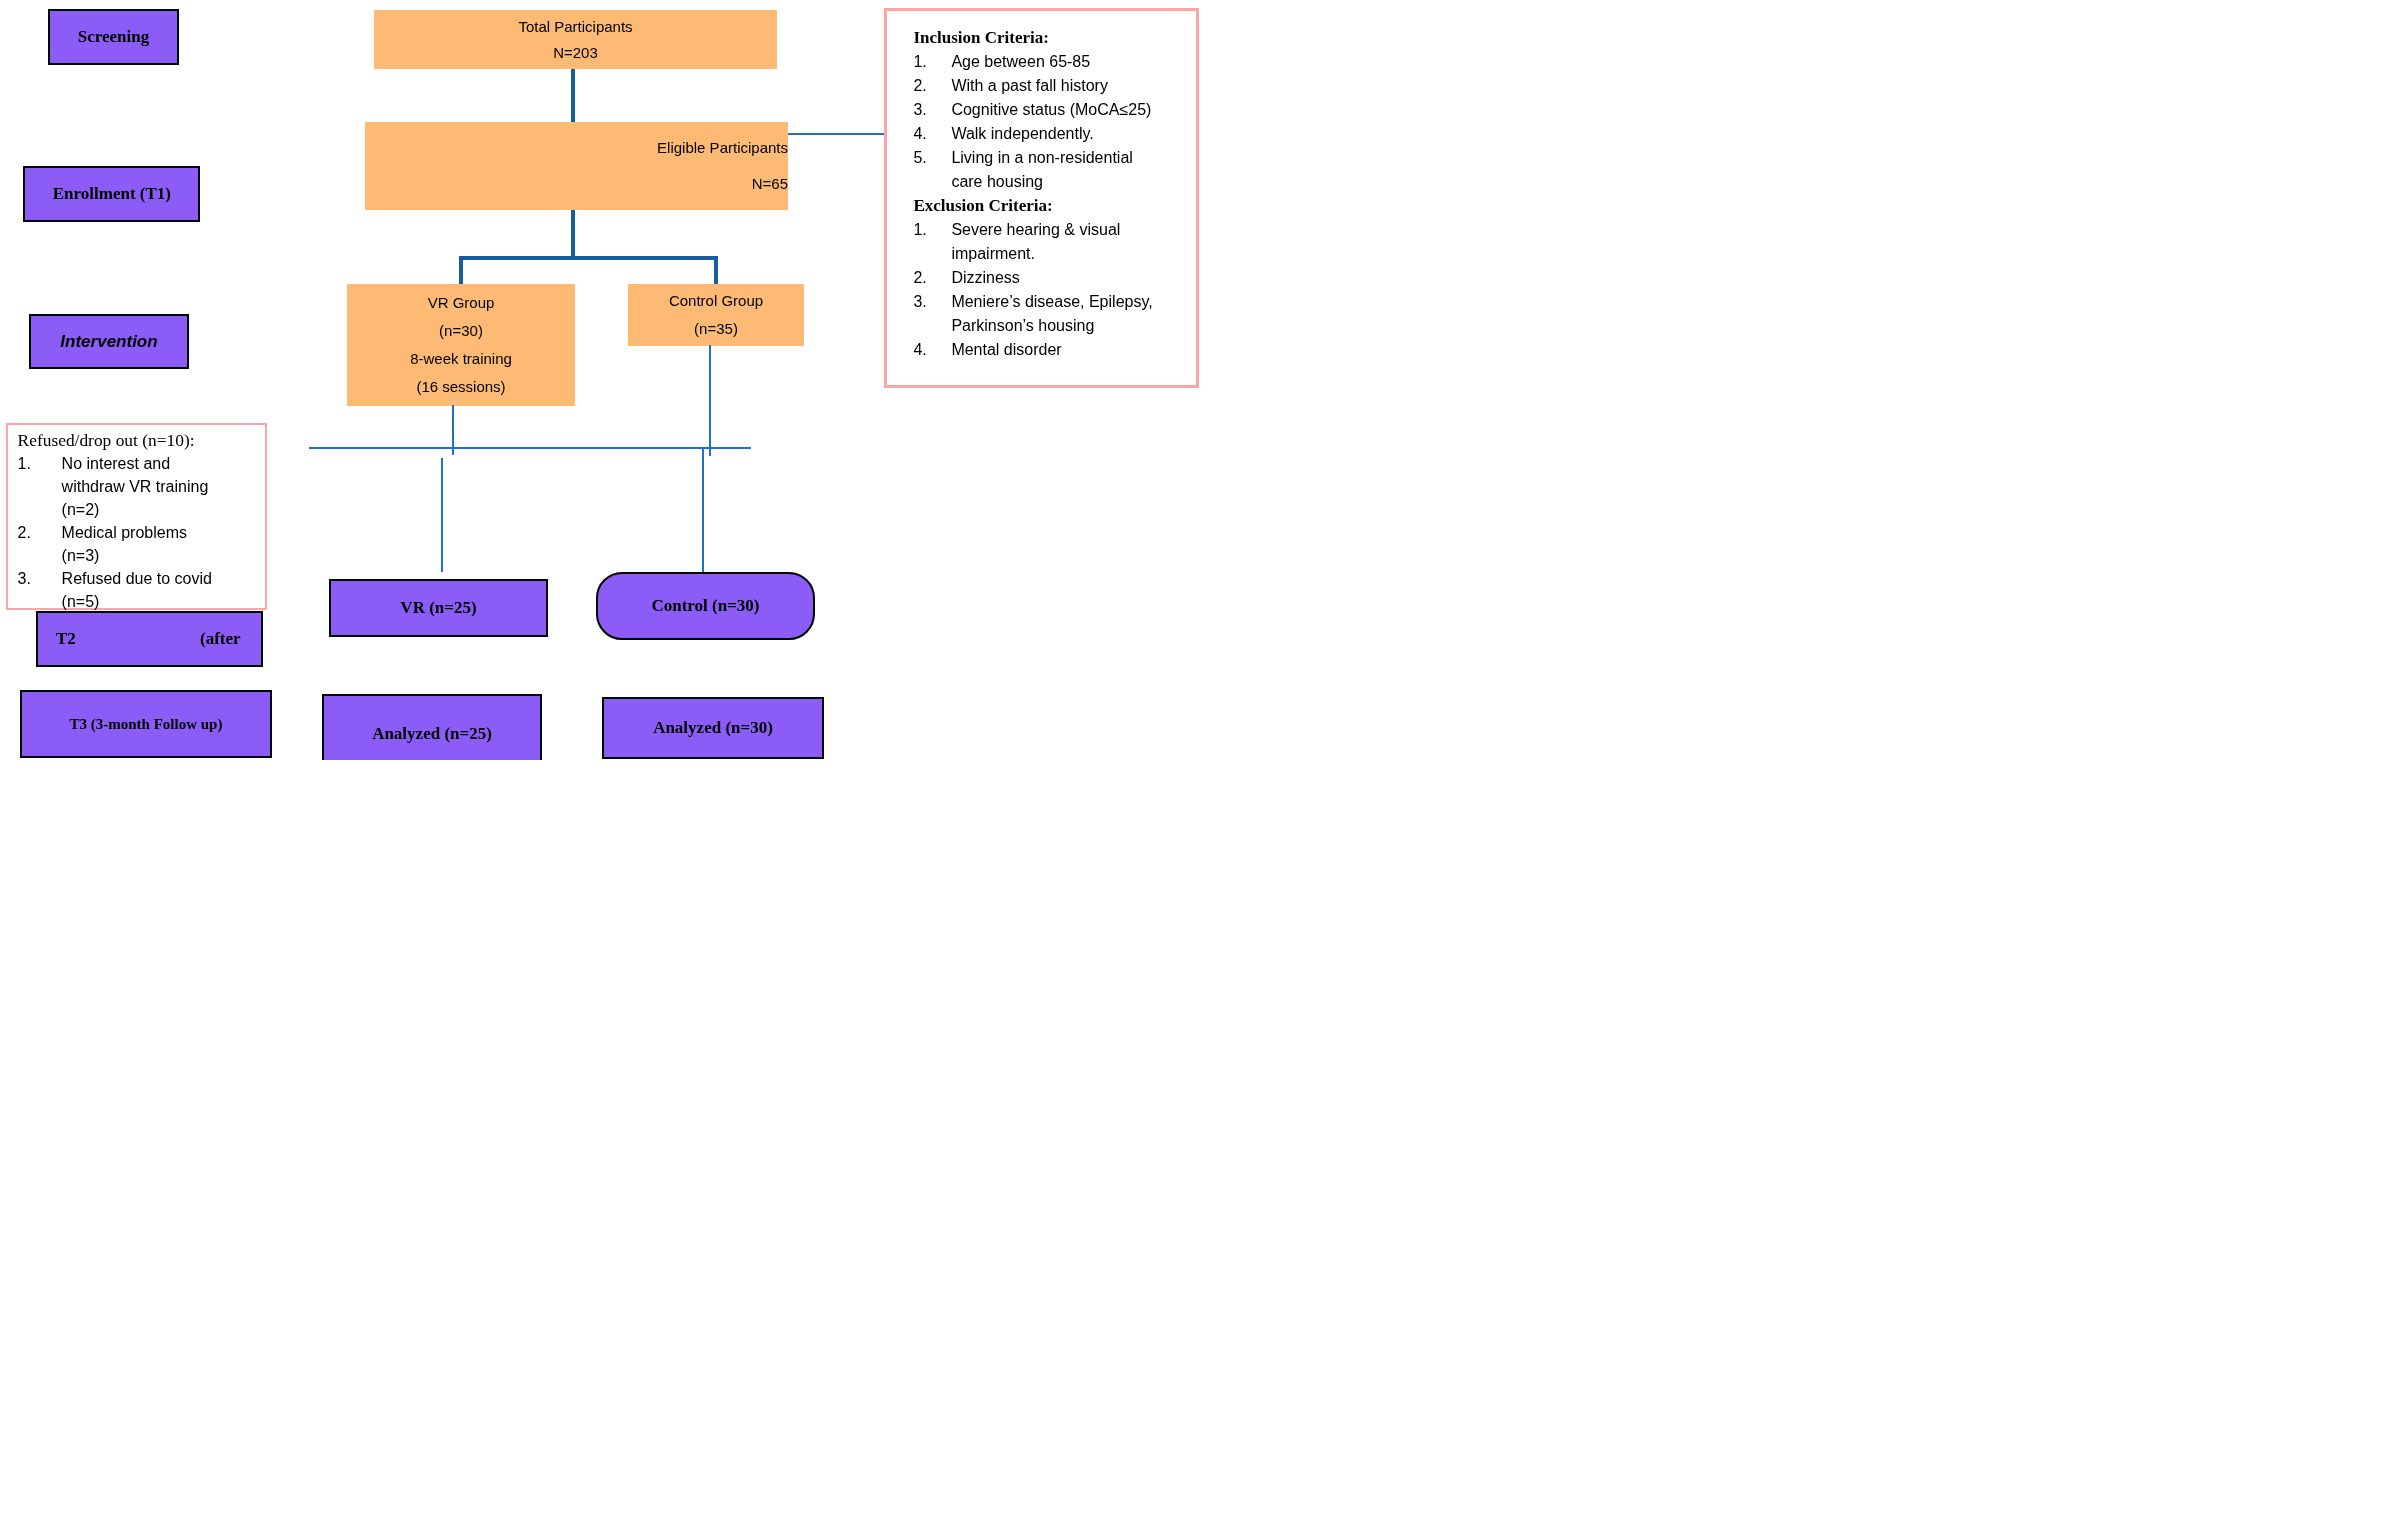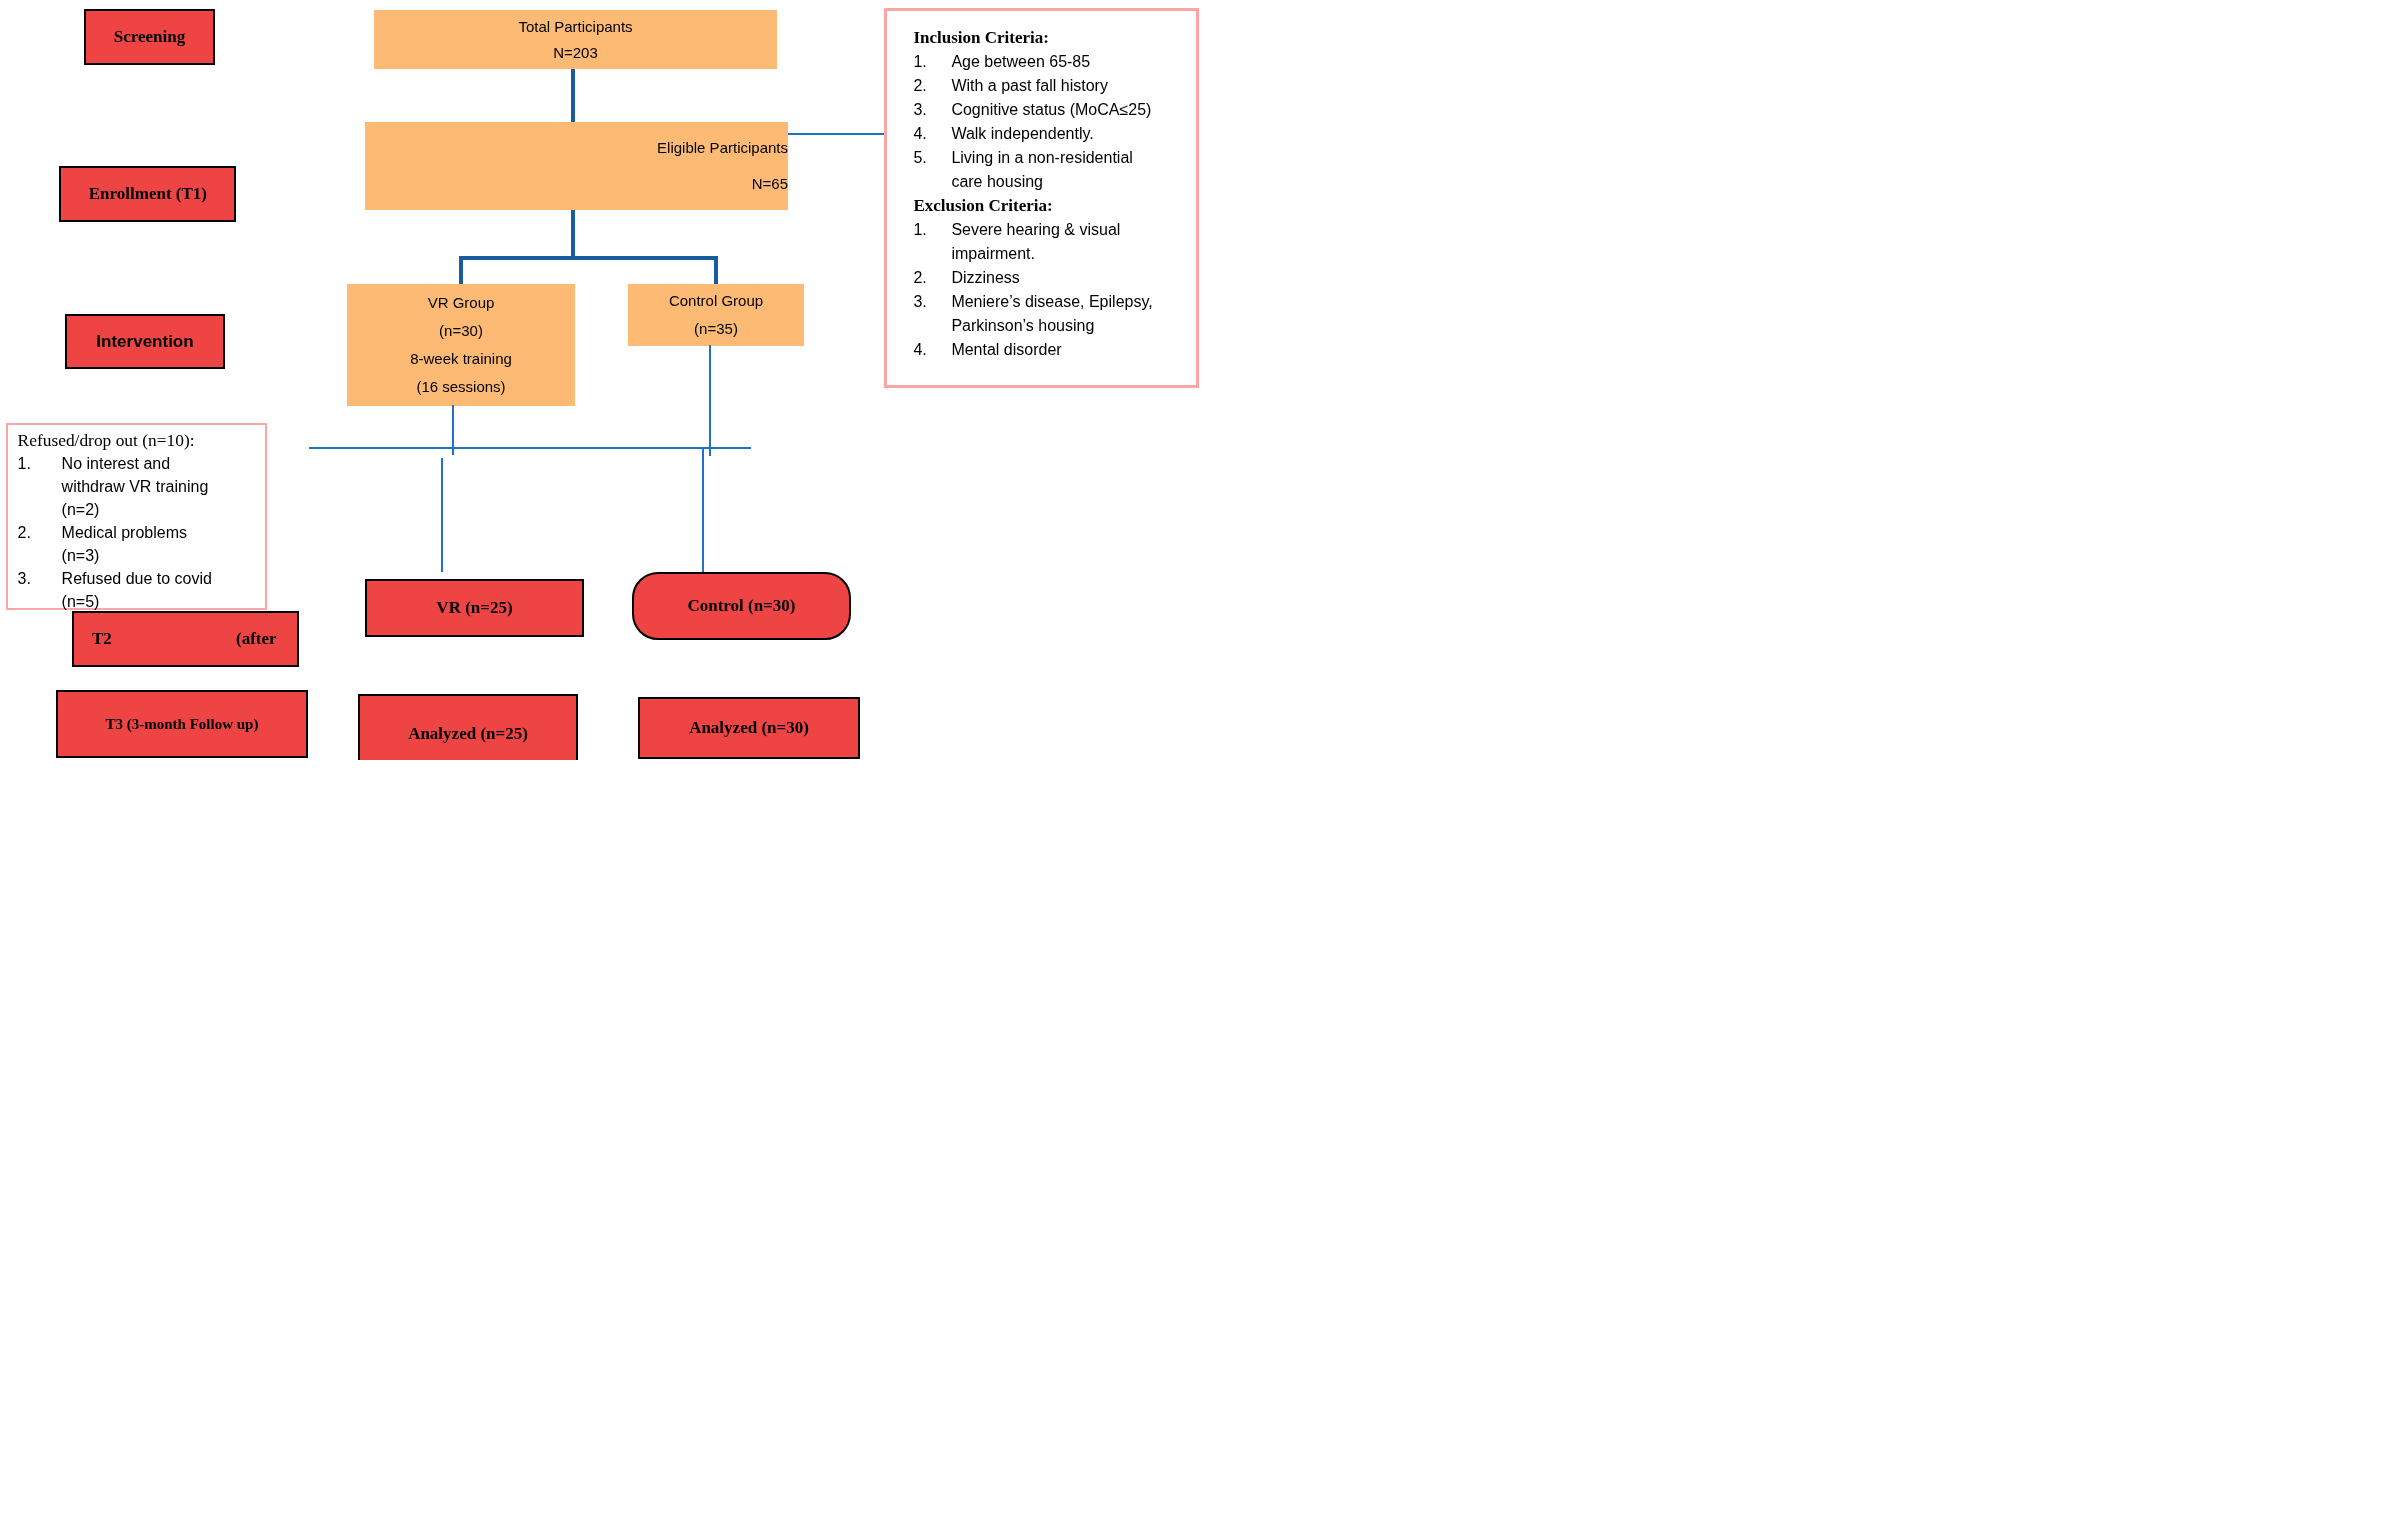--- a/index.html
+++ b/index.html
@@ -7,28 +7,27 @@
     position:relative;
     width:1201px;height:760px;
     background:#ffffff;
     font-family:"Liberation Sans",sans-serif;
     color:#000;
     overflow:hidden;
   }
   .box{
     position:absolute;
     border:2.4px solid #000;
-    background:#ef4444;
+    background:#8b5cf6;
     box-sizing:border-box;
     display:flex;align-items:center;justify-content:center;
     text-align:center;
-    margin-left:36px;
   }
   .serifbold{font-family:"Liberation Serif",serif;font-weight:bold;}
-  .sansbold{font-family:"Liberation Sans",sans-serif;font-weight:bold;}
+  .sansbold{font-family:"Liberation Sans",sans-serif;font-weight:bold;font-style:italic;}
   .bluebox{
     position:absolute;
     background:#fdba74;
     box-sizing:border-box;
     display:flex;flex-direction:column;
     align-items:center;justify-content:space-around;
     text-align:center;
     color:#000;
     font-family:"Liberation Sans",sans-serif;
   }

